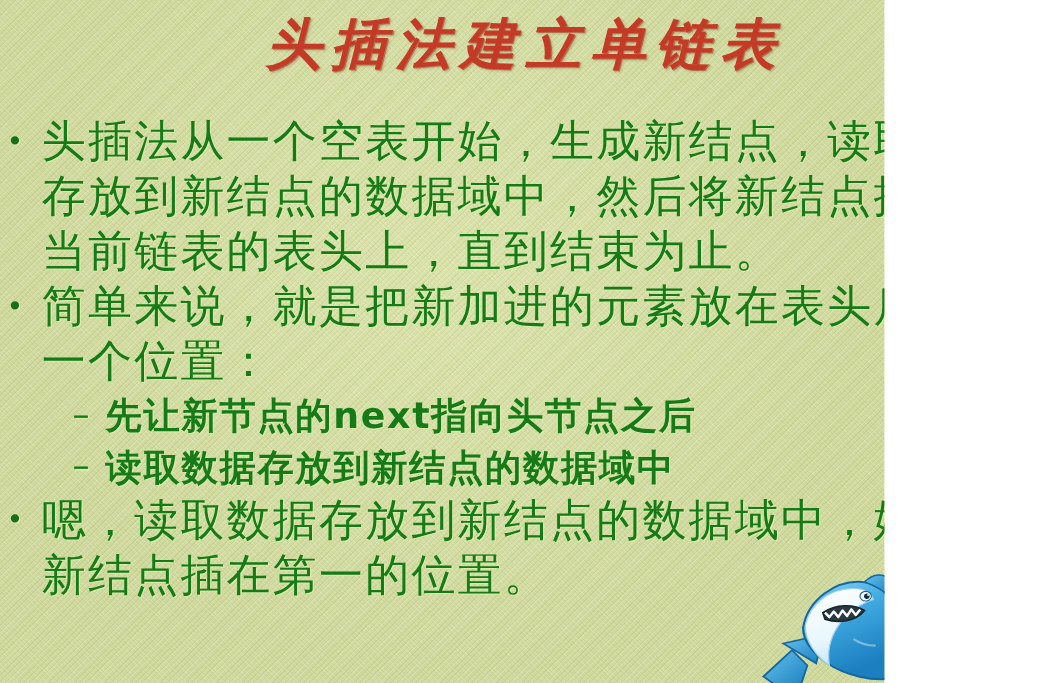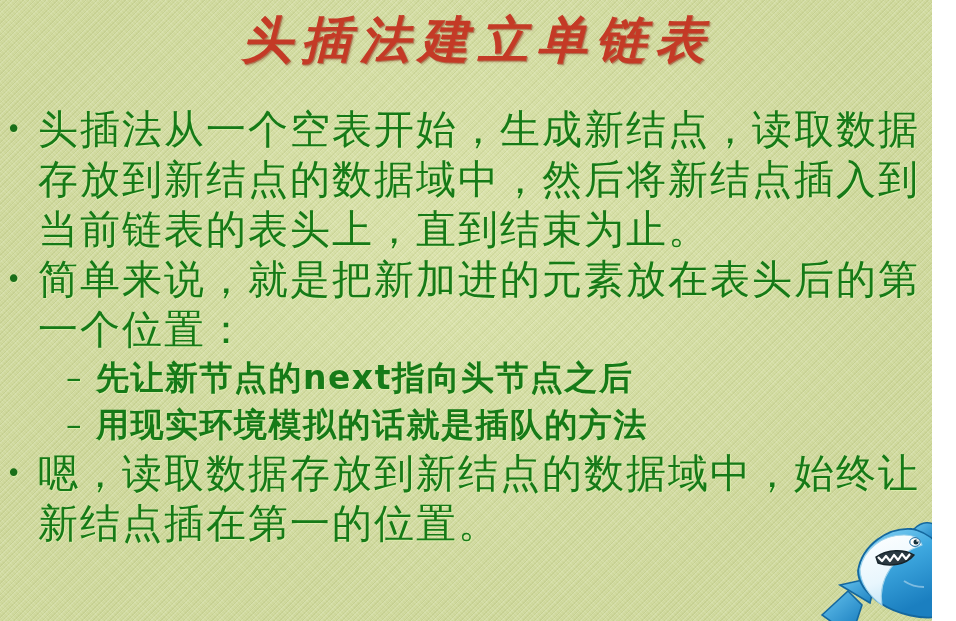--- a/index.html
+++ b/index.html
@@ -8,21 +8,21 @@
   }
   body {
     width: 956px;
     height: 621px;
     overflow: hidden;
     font-family: "Liberation Sans", sans-serif;
   }
 
   #slide {
     position: relative;
-    width: 932px;
+    width: 804px;
     height: 621px;
     background-color: #cfd99a;
     overflow: hidden;
   }
 
   
   #texture-overlay {
     position: absolute;
     inset: 0;
     pointer-events: none;
@@ -155,21 +155,21 @@
       <span class="content">简单来说，就是把新加进的元素放在表头后的第一个位置：</span>
     </div>
 
     <div class="bullet-row level-2">
       <span class="marker">–</span>
       <span class="content">先让新节点的next指向头节点之后</span>
     </div>
 
     <div class="bullet-row level-2">
       <span class="marker">–</span>
-      <span class="content">用现实环境模拟的话就是插队的方法</span>
+      <span class="content">读取数据存放到新结点的数据域中</span>
     </div>
 
     <div class="bullet-row level-1">
       <span class="marker">•</span>
       <span class="content">嗯，读取数据存放到新结点的数据域中，始终让新结点插在第一的位置。</span>
     </div>
 
   </div>
 
   <svg id="shark-mascot" viewBox="0 0 118 108">

